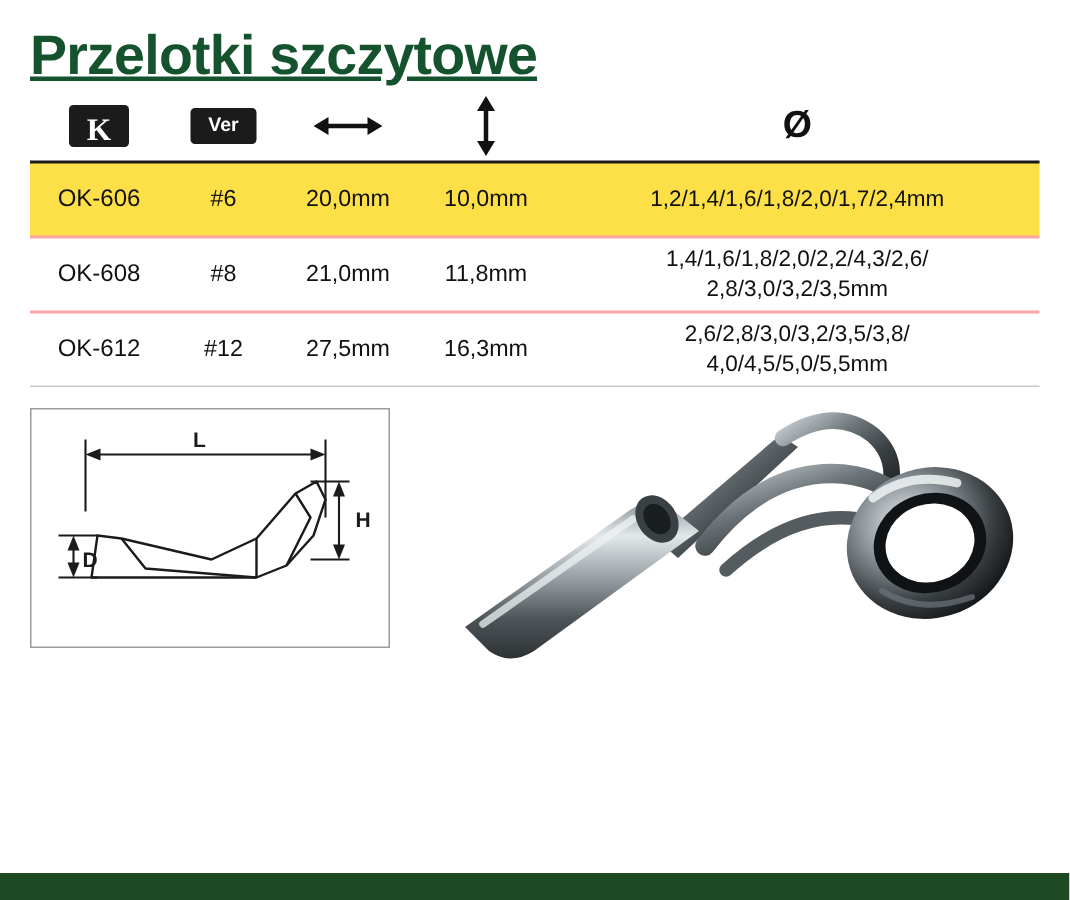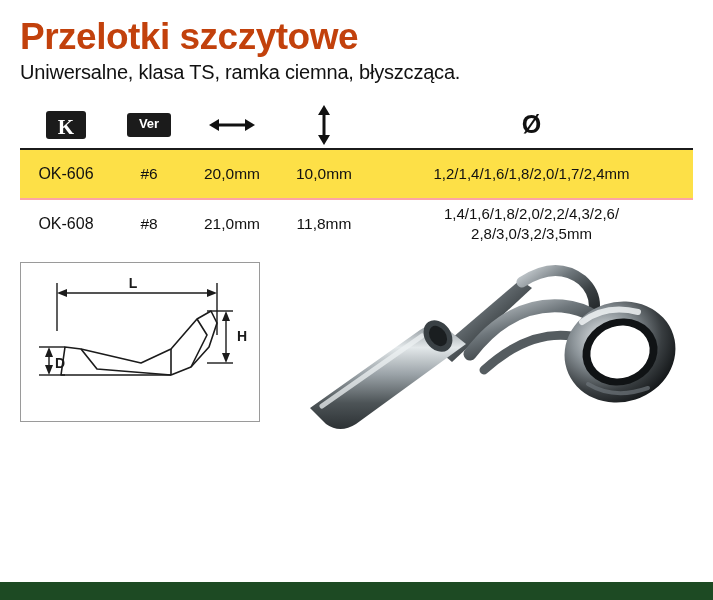--- a/index.html
+++ b/index.html
@@ -17,24 +17,25 @@
   .page {
     position: relative;
     width: 713px;
     height: 600px;
     box-sizing: border-box;
     padding: 18px 20px 0 20px;
   }
   .title {
     font-size: 37px;
     font-weight: bold;
-    color: #c2410c;
+    color: #14532d;
     letter-spacing: -0.5px;
     line-height: 1.05;
     margin: 0 0 4px 0;
+    text-decoration: underline;
   }
   .subtitle {
     font-size: 20px;
     font-weight: normal;
     color: #111111;
     margin: 0 0 18px 0;
     letter-spacing: -0.2px;
   }
 
   
@@ -148,21 +149,20 @@
     height: 18px;
     background: #1d4a23;
   }
 </style>
 </head>
 <body>
 
 <div class="page">
 
   <h1 class="title">Przelotki szczytowe</h1>
-  <div class="subtitle">Uniwersalne, klasa TS, ramka ciemna, błyszcząca.</div>
 
   <table class="spec">
     <colgroup>
       <col class="col-code">
         <col class="col-ver">
         <col class="col-len">
         <col class="col-hei">
         <col class="col-dia">
     </colgroup>
     <thead>
@@ -208,20 +208,28 @@
         <td>10,0mm</td>
         <td class="dia">1,2/1,4/1,6/1,8/2,0/1,7/2,4mm</td>
       </tr>
       <tr>
         <td class="code">OK-608</td>
         <td>#8</td>
         <td>21,0mm</td>
         <td>11,8mm</td>
         <td class="dia" style="white-space:pre-line">1,4/1,6/1,8/2,0/2,2/4,3/2,6/
 2,8/3,0/3,2/3,5mm</td>
+      </tr>
+      <tr class="rule-bottom">
+        <td class="code">OK-612</td>
+        <td>#12</td>
+        <td>27,5mm</td>
+        <td>16,3mm</td>
+        <td class="dia" style="white-space:pre-line">2,6/2,8/3,0/3,2/3,5/3,8/
+4,0/4,5/5,0/5,5mm</td>
       </tr>
     </tbody>
   </table>
 
   <div class="figures">
 
     <div class="diagram-box">
       <svg width="238" height="158" viewBox="0 0 238 158">
 
         <g stroke="#1b1b1b" stroke-width="1.4" fill="none">

